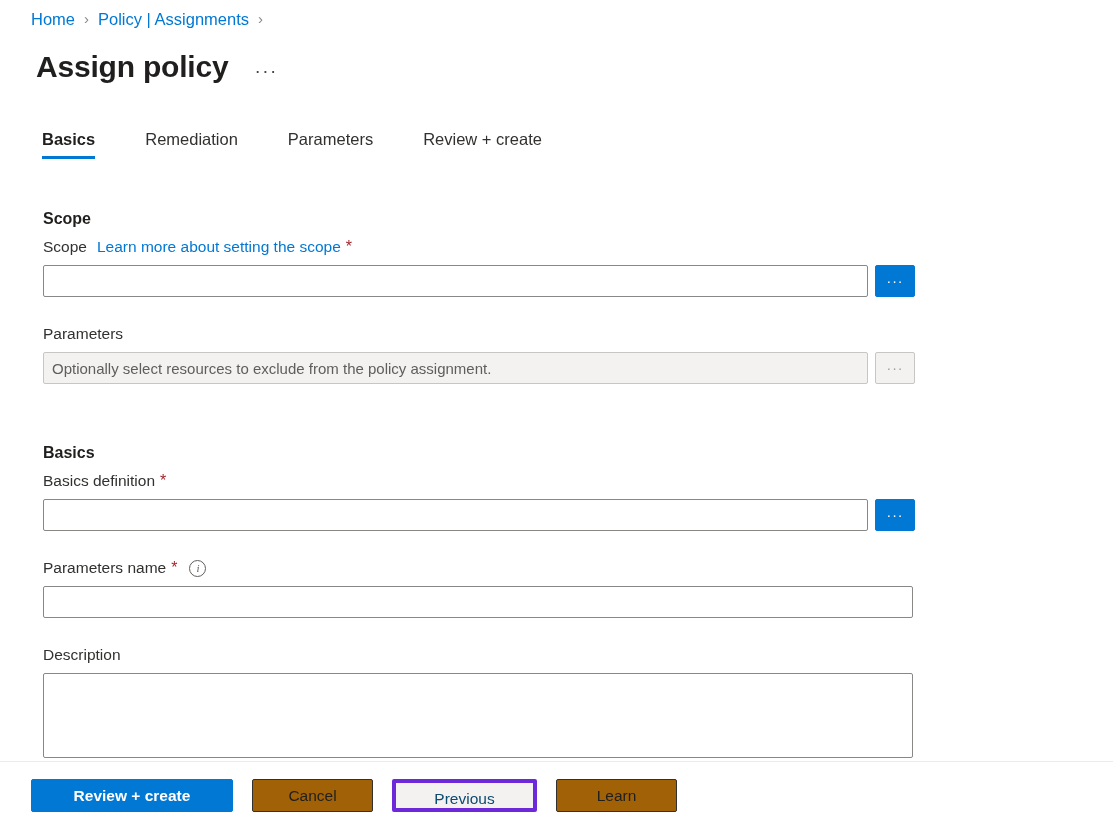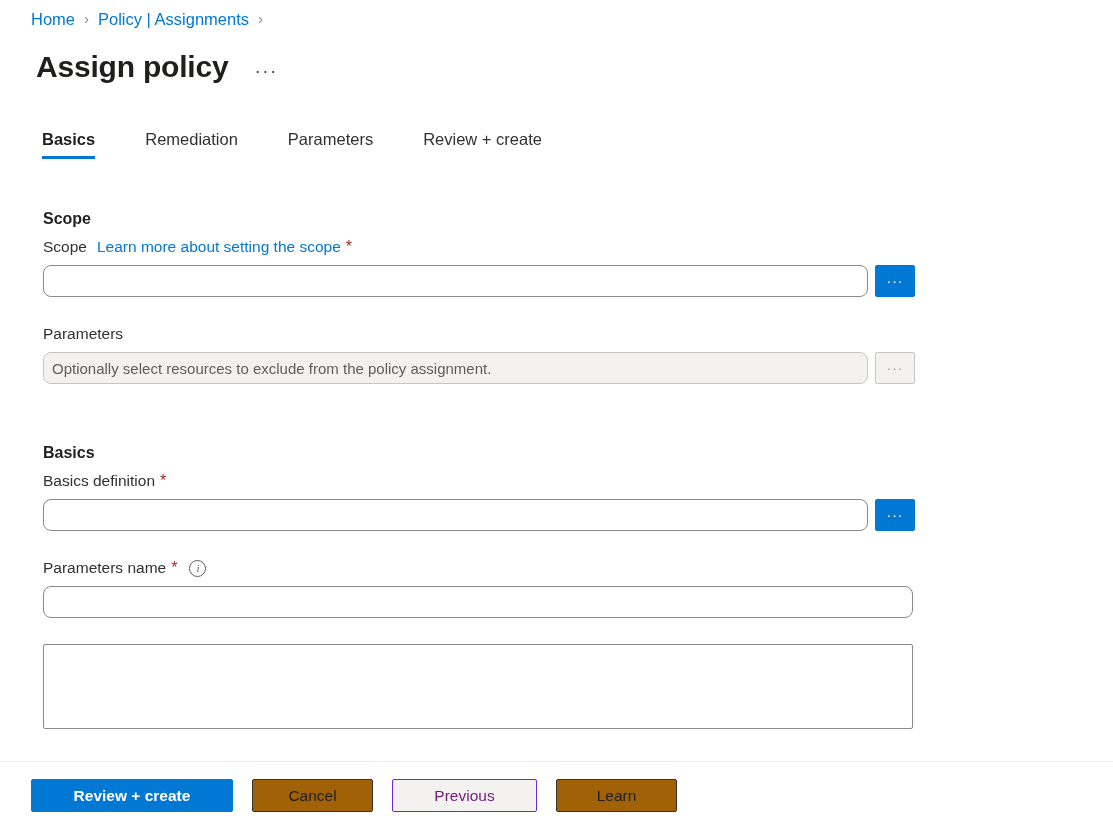--- a/index.html
+++ b/index.html
@@ -155,21 +155,21 @@
   .text-input {
     height: 32px;
     box-sizing: border-box;
     border: 1px solid #8a8886;
     background: #ffffff;
     font-family: "Liberation Sans", sans-serif;
     font-size: 15px;
     color: #323130;
     padding: 0 8px;
     outline: none;
-    border-radius: 8px;
+    border-radius: 2px;
   }
   .text-input.disabled {
     background: #f3f2f1;
     border-color: #c8c6c4;
     color: #a19f9d;
   }
   .text-input::placeholder { color: #605e5c; }
   .text-input.disabled::placeholder { color: #605e5c; }
 
   .browse-btn {
@@ -249,22 +249,22 @@
     min-width: 202px;
   }
   .btn-default {
     background: #a16207;
     border: 1px solid #323130;
     color: #201f1e;
     min-width: 121px;
   }
   .btn-disabled {
     background: #f3f2f1;
-    border: 1px solid #6d28d9;
-    color: #701a75;
+    border: 4px solid #6d28d9;
+    color: #0c4a6e;
     cursor: default;
     min-width: 145px;
   }
 </style>
 </head>
 <body>
 
 <div class="breadcrumb">
   <span class="crumb-link">Home</span>
   <span class="crumb-sep">›</span>
@@ -331,20 +331,23 @@
   <div class="field-label">
     <span>Parameters name</span>
     <span class="req-star">*</span>
     <span class="info-icon">i</span>
   </div>
 
   <input class="text-input" style="width: 870px;" type="text" value="">
 
   <div class="spacer-md"></div>
 
+  <div class="field-label">
+    <span>Description</span>
+  </div>
 
   <textarea class="textarea-input" placeholder="" style=""></textarea>
 </div>
 
 <div class="footer">
   <button class="btn btn-primary">Review + create</button>
   <button class="btn btn-default">Cancel</button>
   <button class="btn btn-disabled">Previous</button>
   <button class="btn btn-default">Learn</button>
 </div>

